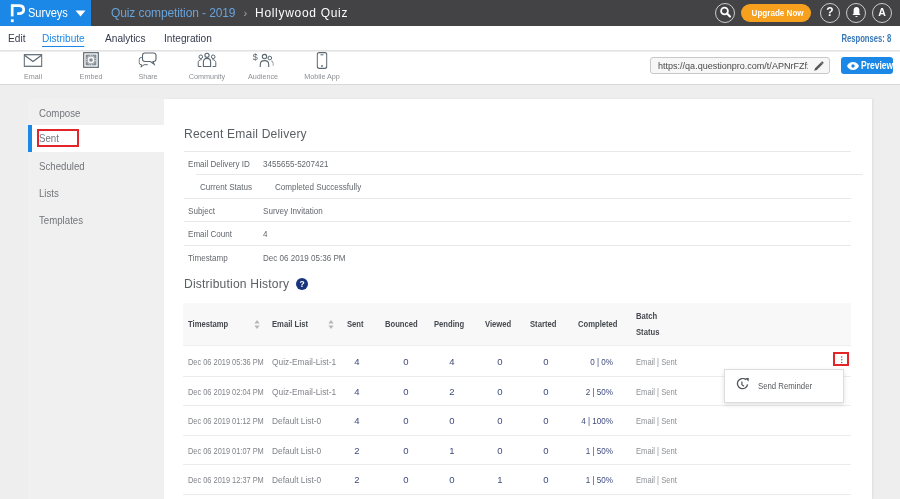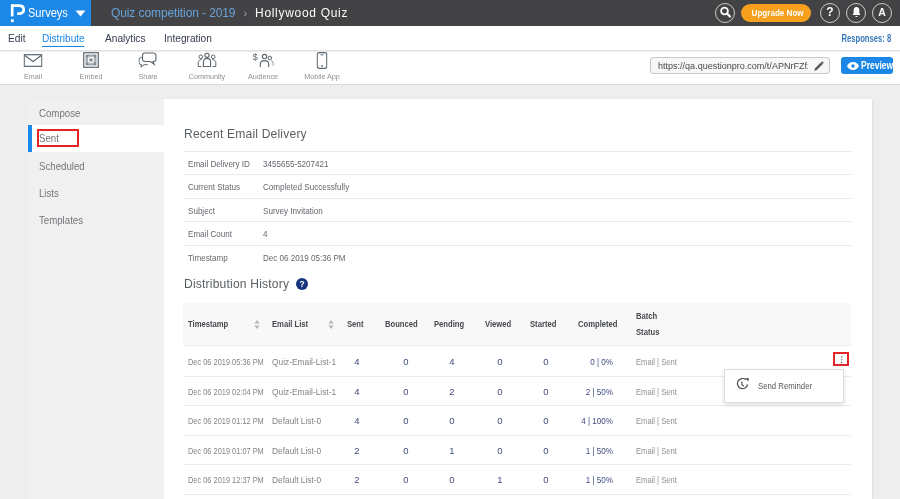--- a/index.html
+++ b/index.html
@@ -169,21 +169,21 @@
   <div class="sideitem" style="top:160px;">Scheduled</div>
   <div class="sideitem" style="top:187px;">Lists</div>
   <div class="sideitem" style="top:213.5px;">Templates</div>
   <div class="redbox" style="left:36.5px; top:128.5px; width:42px; height:18.5px;"></div>
 
   <div class="hd" style="left:184px; top:125.5px; line-height:15px;">Recent Email Delivery</div>
   <div class="drow" style="top:151px;">
     <span class="k">Email Delivery ID</span>
     <span class="v">3455655-5207421</span>
   </div>
-  <div class="drow" style="top:174.4px;">
+  <div class="drow" style="top:174.4px;margin-left:12px;">
     <span class="k">Current Status</span>
     <span class="v">Completed Successfully</span>
   </div>
   <div class="drow" style="top:197.8px;">
     <span class="k">Subject</span>
     <span class="v">Survey Invitation</span>
   </div>
   <div class="drow" style="top:221.2px;">
     <span class="k">Email Count</span>
     <span class="v">4</span>

